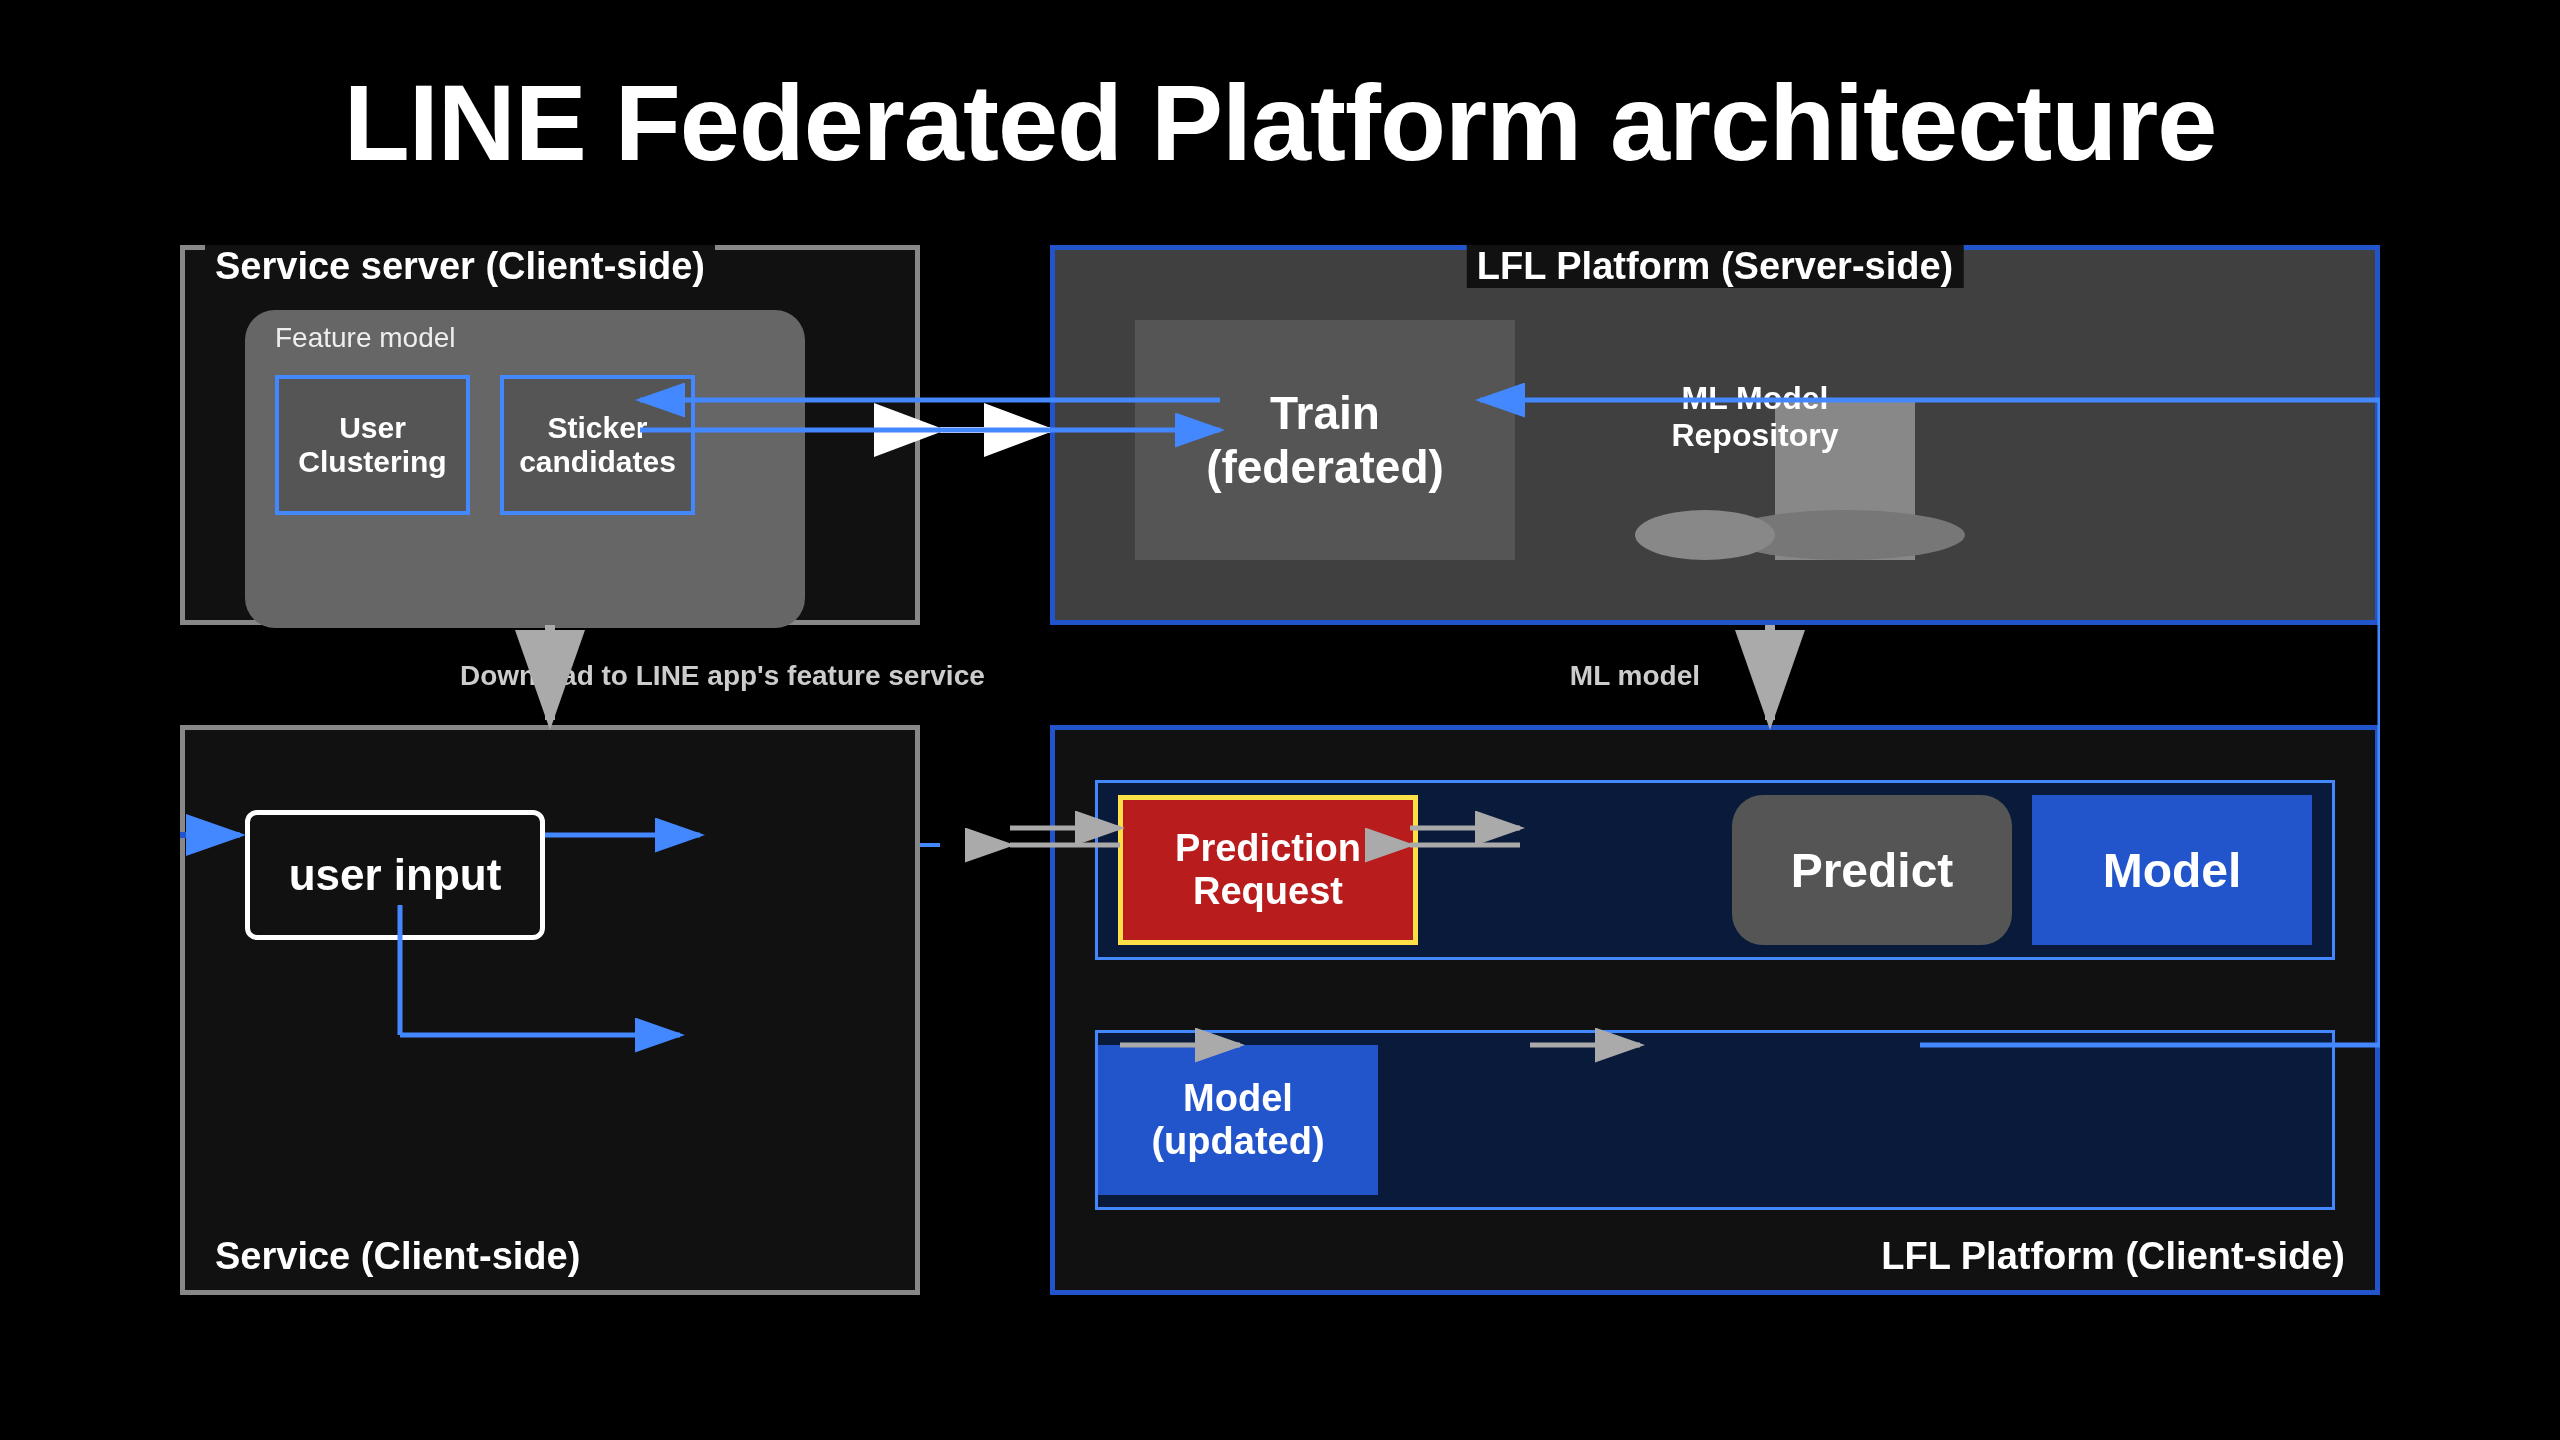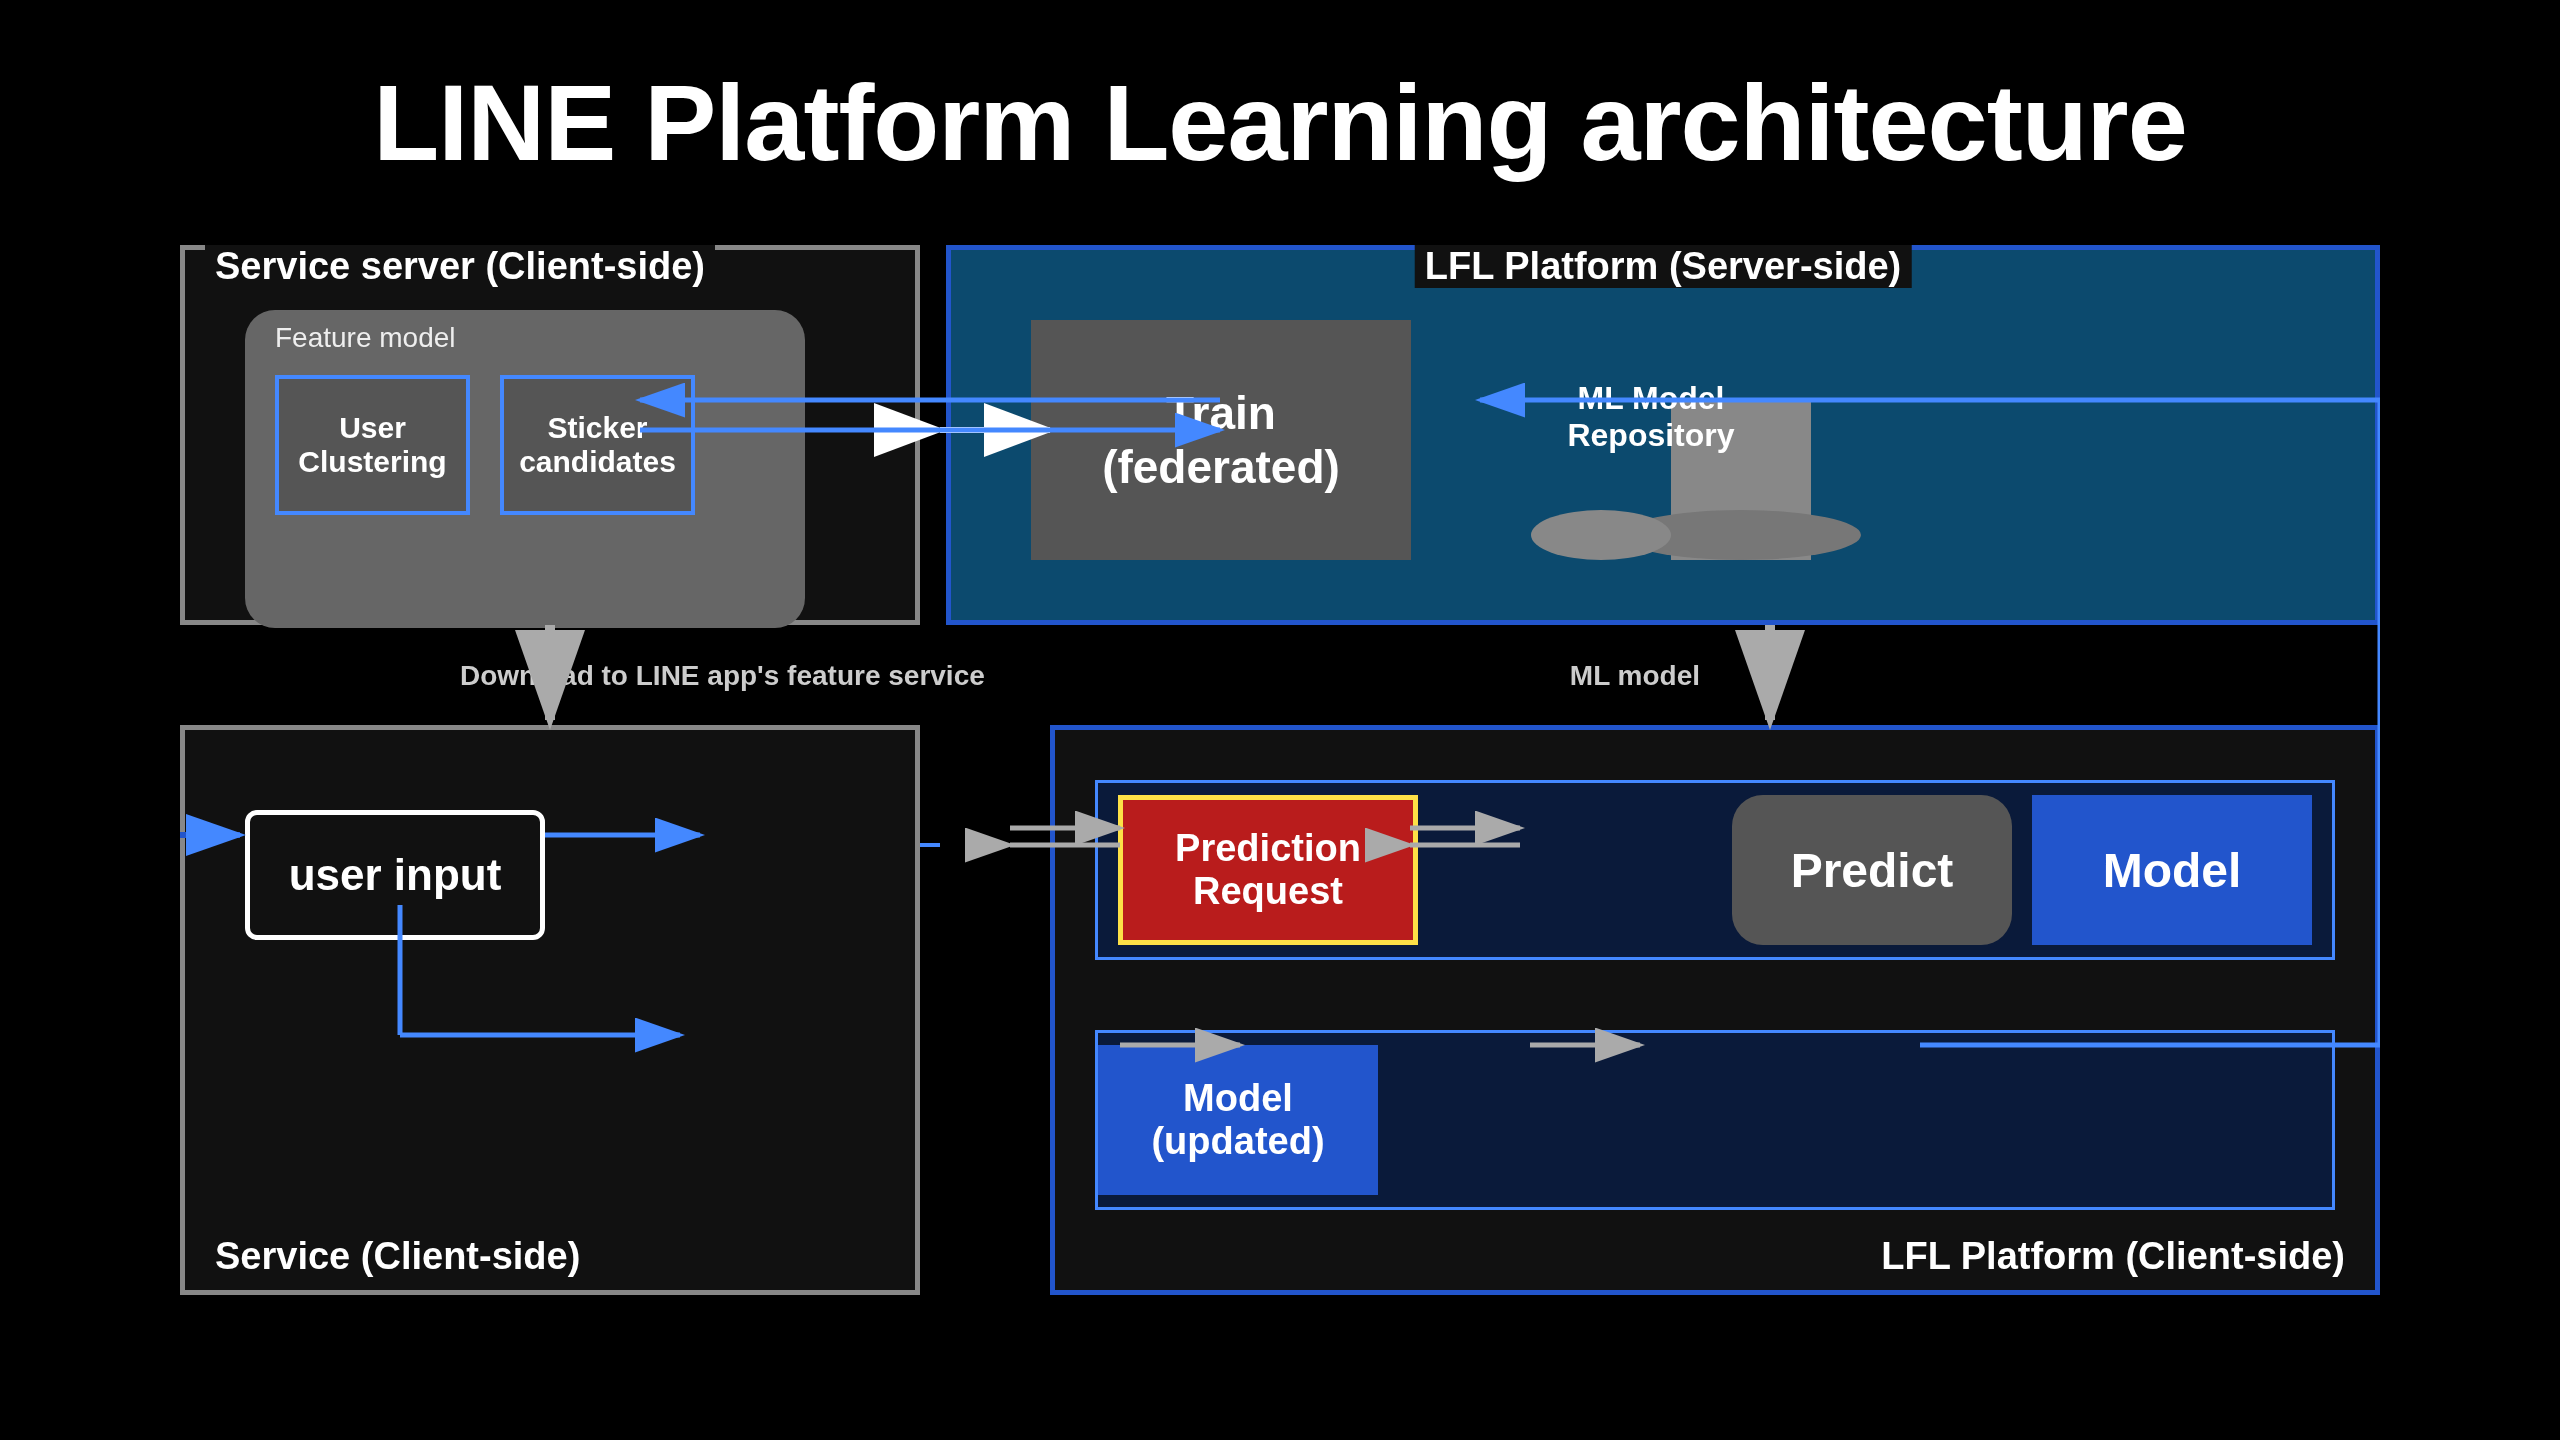--- a/index.html
+++ b/index.html
@@ -117,24 +117,24 @@
       font-size: 30px;
       font-weight: 700;
       color: #fff;
     }
 
     
     .lfl-server-box {
       position: absolute;
       right: 0;
       top: 0;
-      width: 1434px;
+      width: 1330px;
       height: 380px;
       border: 5px solid #2255cc;
-      background: #0c4a6e;
+      background: #404040;
     }
 
     .lfl-server-label {
       position: absolute;
       top: -5px;
       left: 50%;
       transform: translateX(-50%);
       font-size: 38px;
       font-weight: 700;
       color: #fff;
@@ -467,21 +467,21 @@
       width: 100%;
       height: 100%;
       pointer-events: none;
     }
 
   </style>
 </head>
 <body>
 
 <div class="slide">
-  <h1 class="title">LINE Platform Learning architecture</h1>
+  <h1 class="title">LINE Federated Platform architecture</h1>
 
   <div class="diagram">
 
     <div class="service-server-box">
       <div class="service-server-label">Service server (Client-side)</div>
       <div class="feature-model-box">
         <div class="feature-model-label">Feature model</div>
         <div class="user-clustering-box">
           <span class="user-clustering-text">User Clustering</span>
         </div>

